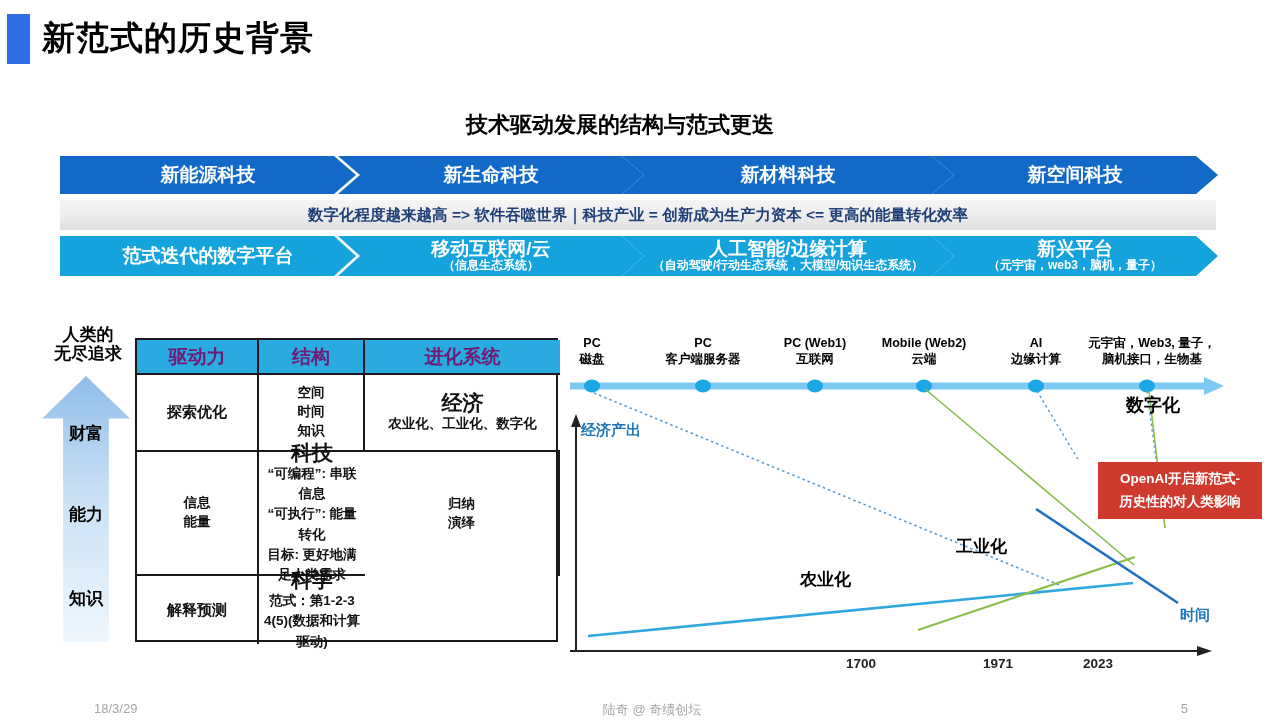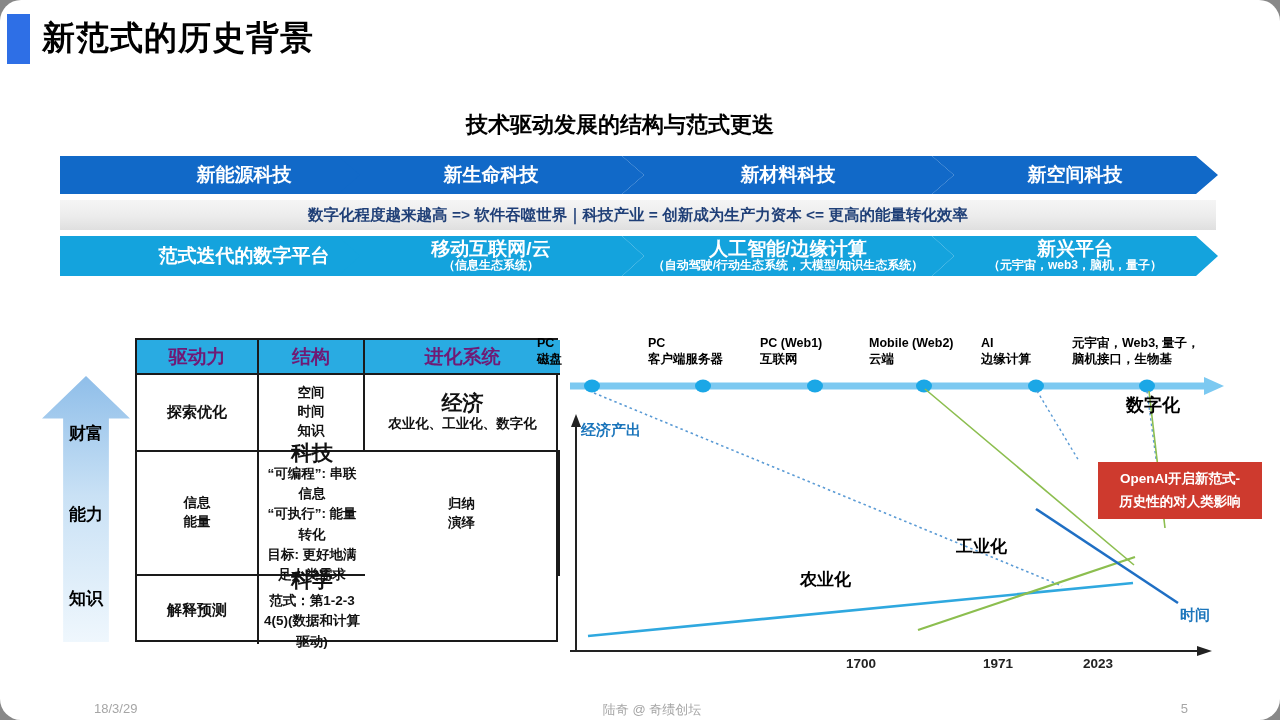--- a/index.html
+++ b/index.html
@@ -1,27 +1,27 @@
 <!DOCTYPE html>
 <html style="--accent_blue: #2E6FE6; --chevron_row1: #1169C8; --chevron_row2: #14A3DD; --connector_text: #1F3F77; --table_header_bg: #29ABE2; --timeline_bar: #7CC9F1; --timeline_dot: #1BA7E6; --axis_label_blue: #1B75BB; --agriculture_line: #2FA8DF; --industry_line: #8CBE4F; --digital_line: #1F6FC4; --dotted_line: #5B9BD5; --annotation_bg: #CE3A2E; --footer_text: #A6A6A6;"><head>
 <meta charset="utf-8">
 <style>
   html,body{margin:0;padding:0;background:#888;}
   .slide{position:relative;width:1280px;height:720px;background:#fff;overflow:hidden;
-         font-family:"Liberation Sans",sans-serif;color:#111;border-radius:21px;}
+         font-family:"Liberation Sans",sans-serif;color:#111;}
   .abs{position:absolute;}
   
   .title-square{left:7px;top:14px;width:23px;height:50px;background:var(--accent_blue,#2E6FE6);}
   .page-title{left:42px;top:16px;font-size:33px;font-weight:bold;letter-spacing:1px;color:#000;}
   .subtitle{left:0;top:110px;width:1240px;text-align:center;font-size:22px;font-weight:bold;color:#000;}
   
   .chev{position:absolute;display:flex;flex-direction:column;align-items:center;justify-content:center;
         color:#fff;text-align:center;
         clip-path:polygon(0 0,calc(100% - 22px) 0,100% 50%,calc(100% - 22px) 100%,0 100%,22px 50%);}
-  .chev.first{clip-path:polygon(0 0,calc(100% - 22px) 0,100% 50%,calc(100% - 22px) 100%,0 100%);padding-left:36px;}
+  .chev.first{clip-path:polygon(0 0,calc(100% - 22px) 0,100% 50%,calc(100% - 22px) 100%,0 100%);}
   .row1 .chev{top:156px;height:38px;background:var(--chevron_row1,#1169C8);}
   .row2 .chev{top:236px;height:40px;background:var(--chevron_row2,#14A3DD);}
   .c1{left:60px;width:296px;} .c2{left:338px;width:306px;} .c3{left:622px;width:332px;} .c4{left:932px;width:286px;}
   .chev .lbl{font-size:19px;font-weight:bold;line-height:1.05;}
   .chev .sub{font-size:12px;font-weight:bold;line-height:1.15;}
   .connector{left:60px;top:200px;width:1156px;height:30px;display:flex;align-items:center;justify-content:center;
              background:linear-gradient(180deg,#f5f5f5 0%,#ececec 55%,#dfdfdf 100%);
              color:var(--connector_text,#1F3F77);font-size:15.5px;font-weight:bold;}
   
   .pursuit-head{left:30px;top:325px;width:116px;text-align:center;font-size:17px;font-weight:bold;line-height:1.12;color:#000;}
@@ -37,21 +37,21 @@
         align-items:center;justify-content:center;text-align:center;box-sizing:border-box;padding:1px 2px;}
   .cell.lastcol{border-right:none;} .cell.lastrow{border-bottom:none;}
   .th{background:var(--table_header_bg,#29ABE2);font-size:19px;font-weight:bold;color:#701a75;}
   .driver{font-size:15px;font-weight:bold;}
   .structure{font-size:13.5px;font-weight:bold;line-height:1.4;}
   .sys-title{font-size:21px;font-weight:bold;line-height:1.1;}
   .sys-lines{font-size:13.5px;font-weight:bold;line-height:1.5;}
   .preline{white-space:pre-line;}
   
   svg.chartsvg{left:0;top:0;}
-  .era{top:336px;font-size:12.5px;font-weight:bold;line-height:1.25;color:#000;}
+  .era{top:336px;text-align:center;font-size:12.5px;font-weight:bold;line-height:1.25;color:#000;}
   .digital{left:1126px;top:393px;font-size:18px;font-weight:bold;color:#000;}
   .ylab{left:581px;top:421px;font-size:15px;font-weight:bold;color:var(--axis_label_blue,#1B75BB);}
   .xlab{left:1180px;top:606px;font-size:15px;font-weight:bold;color:var(--axis_label_blue,#1B75BB);}
   .curvelab{font-size:17px;font-weight:bold;color:#000;}
   .tick{top:656px;width:70px;text-align:center;font-size:13.5px;font-weight:bold;color:#222;}
   .redbox{left:1072px;top:462px;width:164px;height:57px;background:var(--annotation_bg,#CE3A2E);
           display:flex;flex-direction:column;align-items:center;justify-content:center;gap:5px;
           color:#fff;font-size:13.5px;font-weight:bold;z-index:3;margin-left:26px;}
   
   .footer-date{left:94px;top:701px;font-size:13px;color:var(--footer_text,#A6A6A6);}
@@ -95,20 +95,24 @@
     <div class="chev c3">
       <span class="lbl">人工智能/边缘计算</span>
       <span class="sub">（自动驾驶/行动生态系统，大模型/知识生态系统）</span>
     </div>
     <div class="chev c4">
       <span class="lbl">新兴平台</span>
       <span class="sub">（元宇宙，web3，脑机，量子）</span>
     </div>
   </div>
 
+  <div class="abs pursuit-head">
+    <div>人类的</div>
+    <div>无尽追求</div>
+  </div>
   <div class="abs up-arrow"></div>
   <div class="abs level" style="top:422px;">财富</div>
   <div class="abs level" style="top:503px;">能力</div>
   <div class="abs level" style="top:587px;">知识</div>
 
   <div class="abs tbl">
     <div class="cell th">驱动力</div>
     <div class="cell th">结构</div>
     <div class="cell th lastcol">进化系统</div>
 

